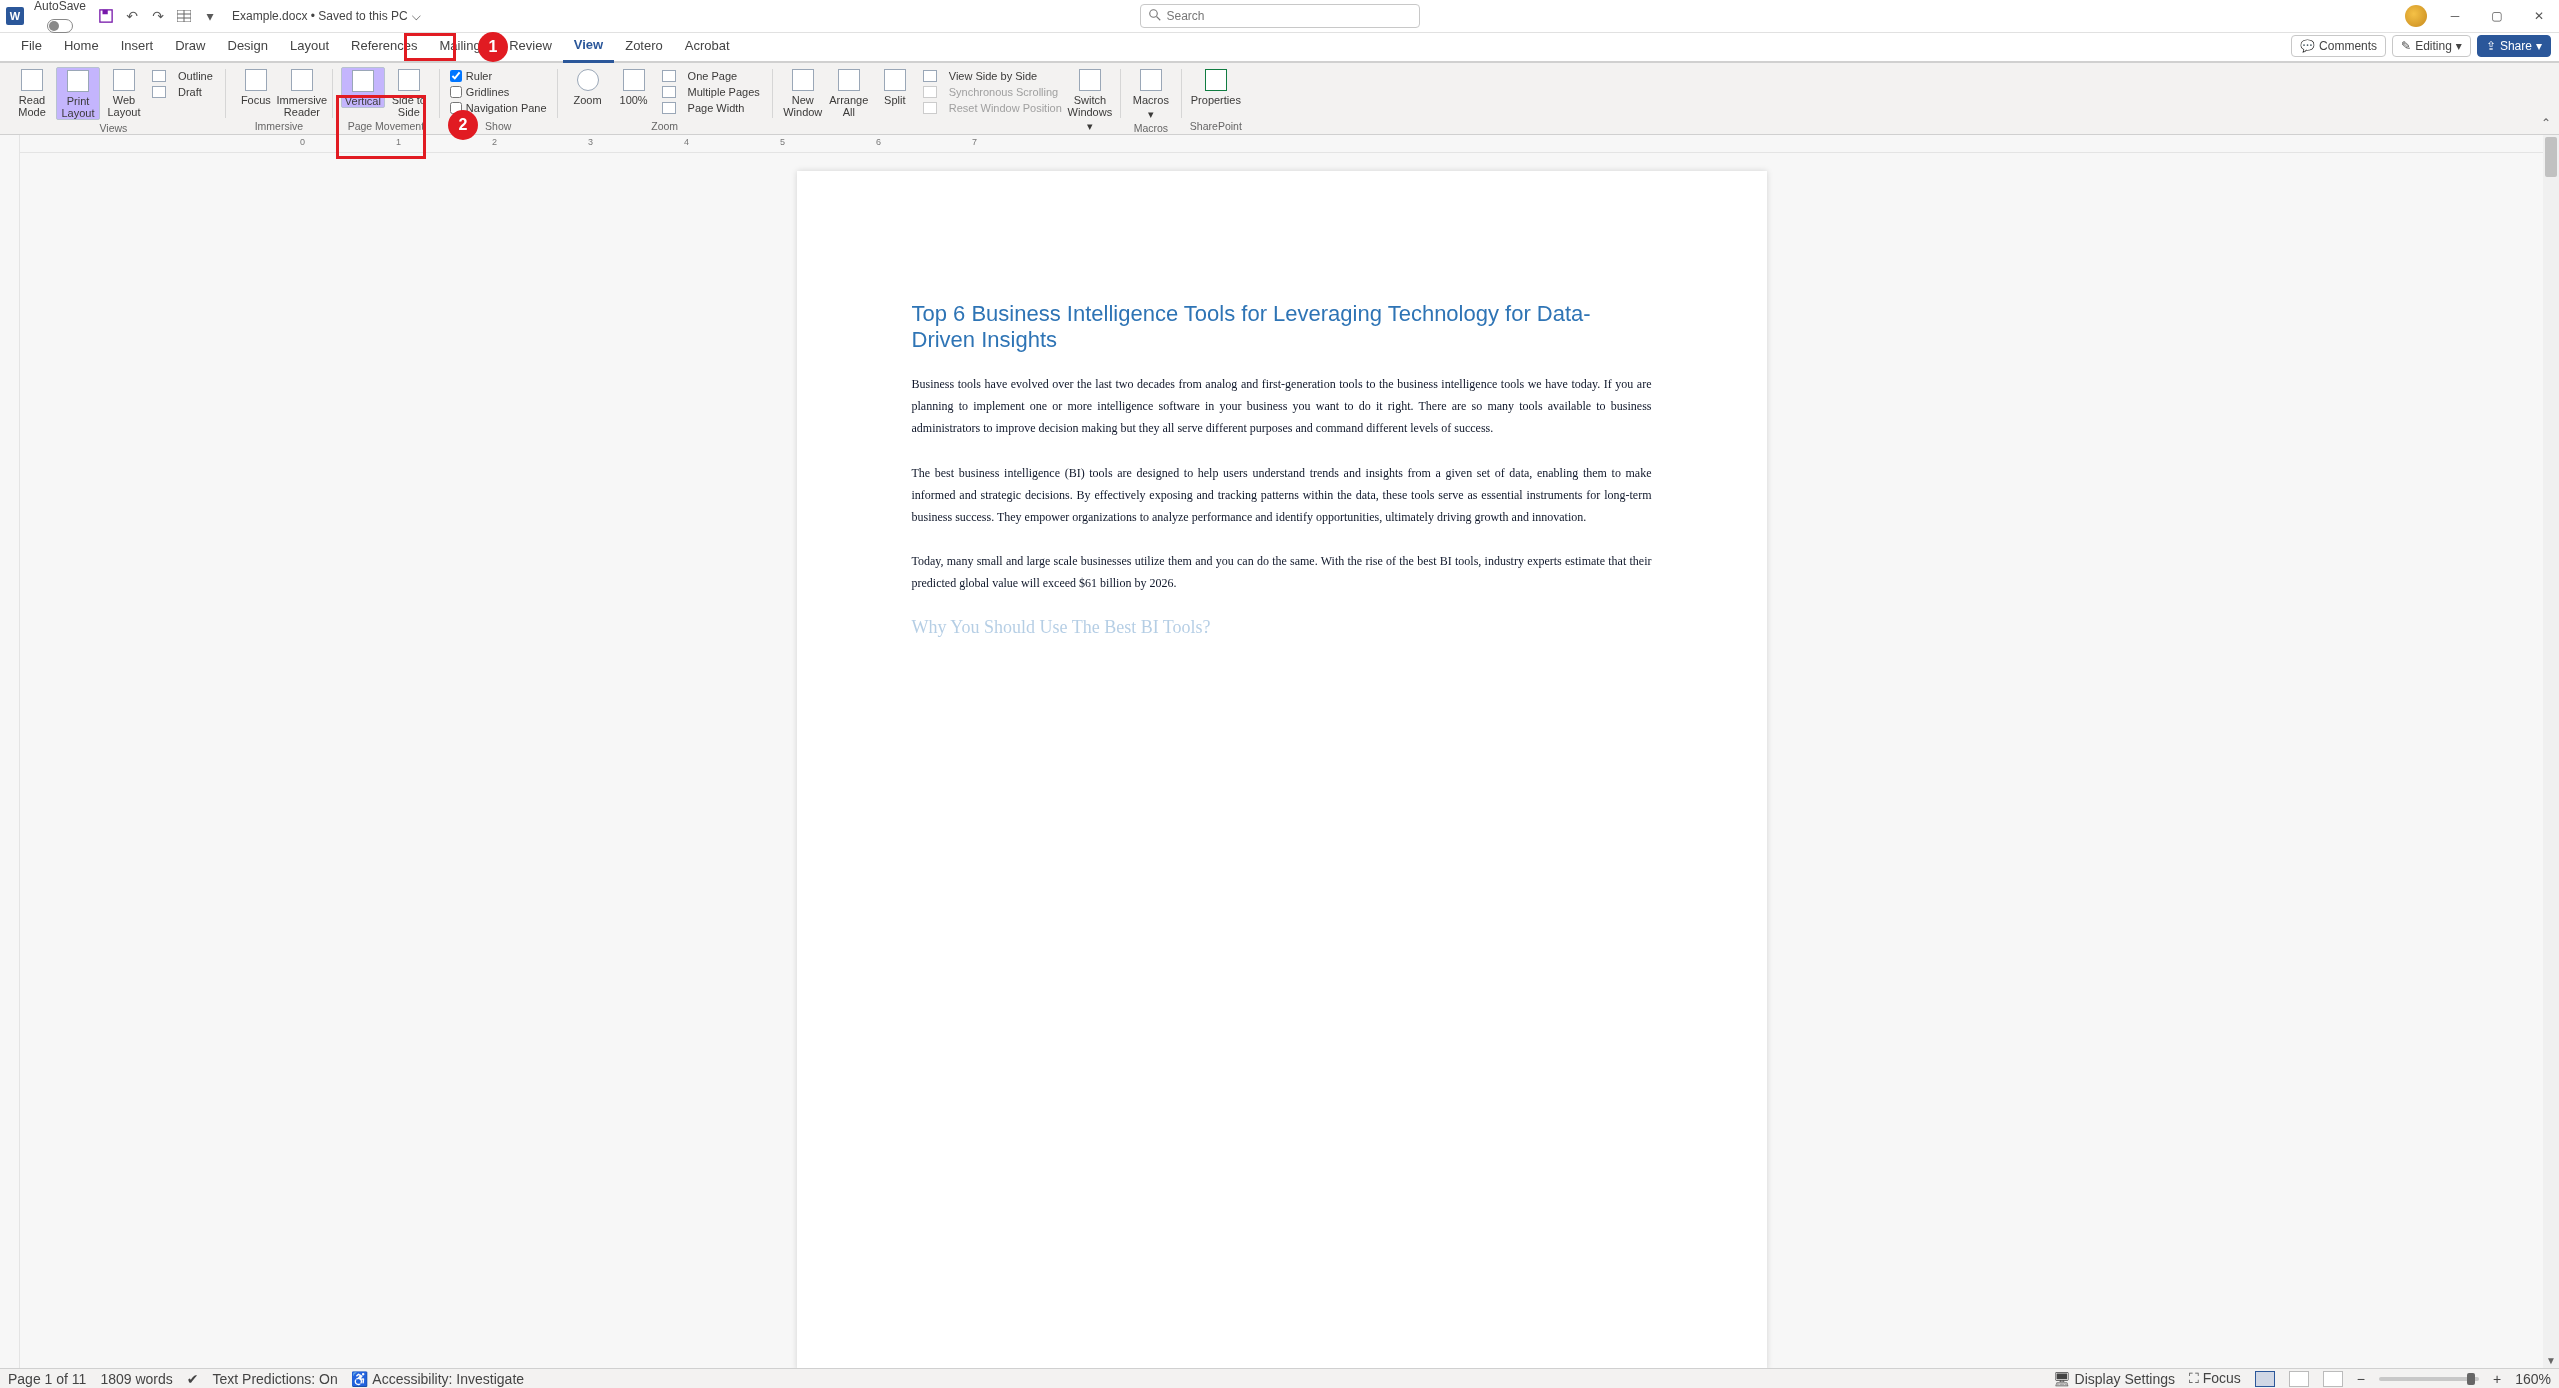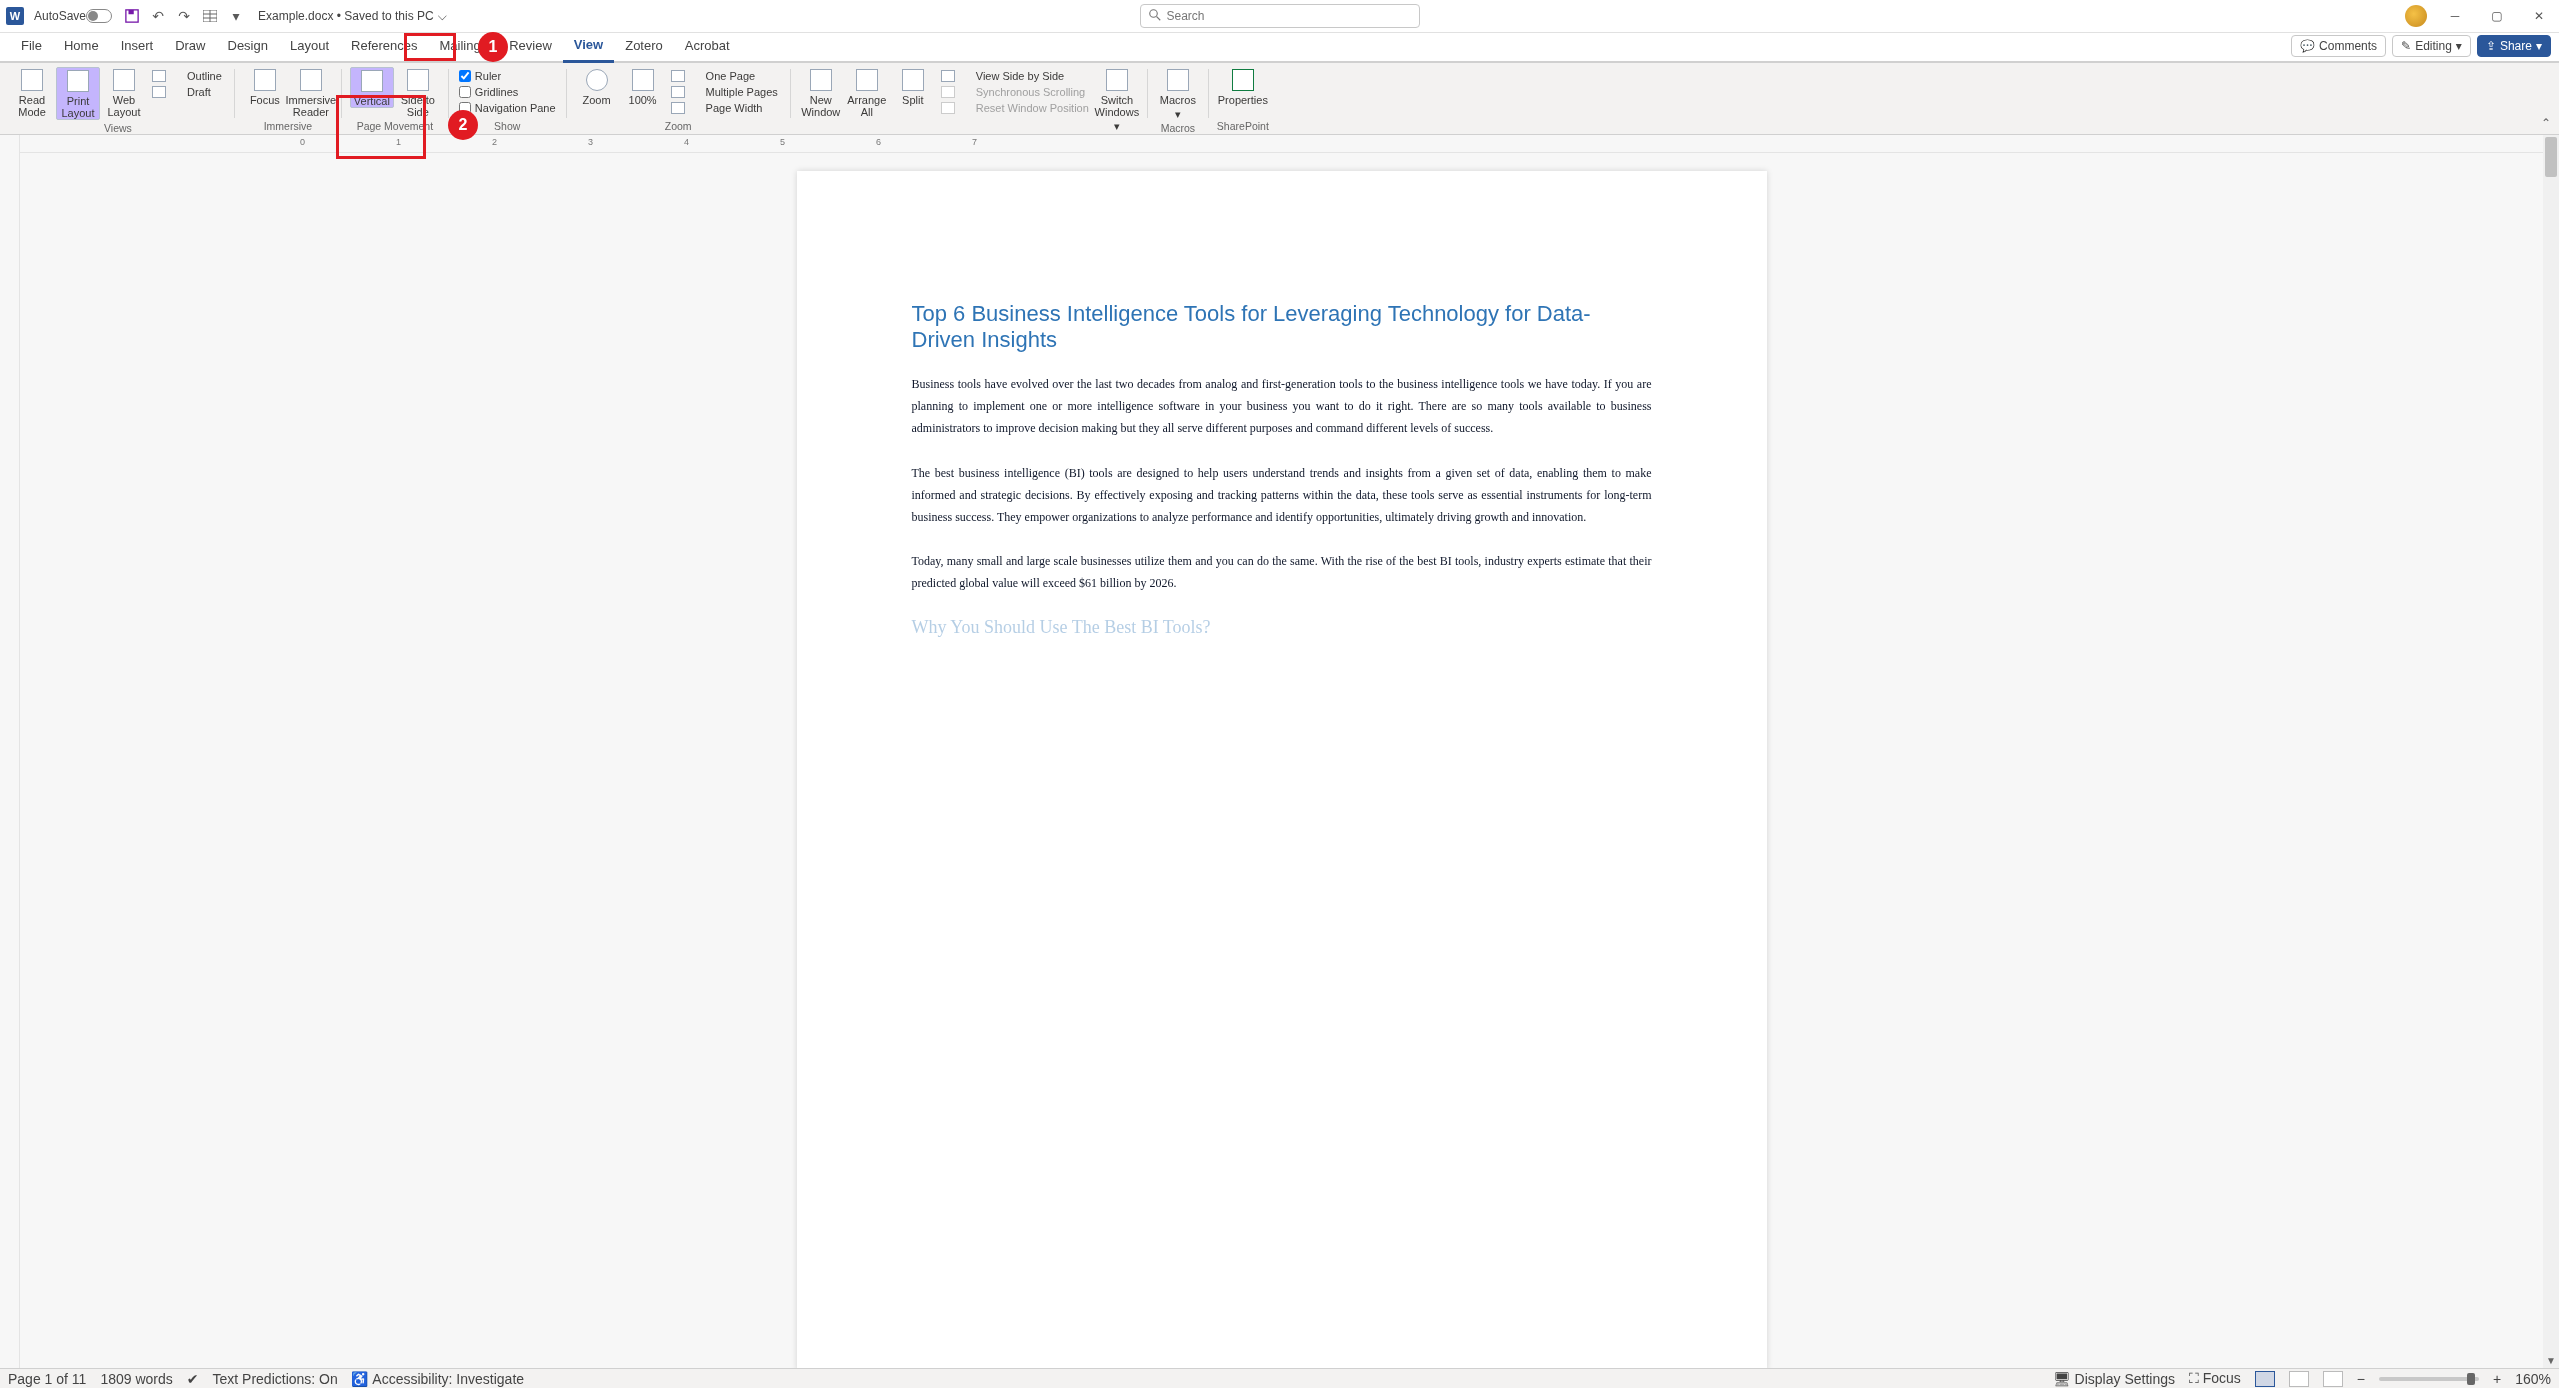--- a/index.html
+++ b/index.html
@@ -1,21 +1,21 @@
 <!DOCTYPE html>
 <html><head>
 <meta charset="utf-8">
 <style>
 * { margin: 0; padding: 0; box-sizing: border-box; font-family: "Segoe UI", Arial, sans-serif; }
 html, body { width: 100%; height: 100%; background: #fff; overflow: hidden; }
 
 
 .titlebar { height: 33px; background: #fff; display: flex; align-items: center; padding: 0 6px; font-size: 12px; color: #444; border-bottom: 1px solid #e1e1e1; }
 .titlebar .word-icon { width: 18px; height: 18px; background: #2b579a; color: #fff; font-weight: bold; font-size: 11px; display: flex; align-items: center; justify-content: center; border-radius: 2px; margin-right: 10px; }
-.titlebar .autosave { display: flex; align-items: center; margin-right: 12px; }
+.titlebar .autosave { display: flex; align-items: center; gap: 6px; margin-right: 12px; flex-direction: column; }
 .titlebar .toggle { width: 26px; height: 14px; border: 1px solid #888; border-radius: 7px; position: relative; }
 .titlebar .toggle::after { content: ""; position: absolute; width: 10px; height: 10px; background: #888; border-radius: 50%; top: 1px; left: 1px; }
 .titlebar .qat { display: flex; align-items: center; gap: 10px; margin-right: 14px; }
 .titlebar .qat-icon { width: 16px; height: 16px; display: flex; align-items: center; justify-content: center; color: #5a5a5a; font-size: 14px; }
 .titlebar .save-ic { color: #7719aa; }
 .titlebar .search { flex: 0 0 auto; margin-left: auto; margin-right: auto; position: absolute; left: 50%; transform: translateX(-50%); width: 280px; height: 24px; border: 1px solid #c8c8c8; border-radius: 4px; display: flex; align-items: center; padding: 0 8px; color: #777; gap: 6px; background: #fff; }
 .titlebar .right { margin-left: auto; display: flex; align-items: center; gap: 14px; }
 .titlebar .avatar { width: 22px; height: 22px; border-radius: 50%; background: radial-gradient(circle at 40% 40%, #f5c146, #c78a1e); }
 .titlebar .winbtn { width: 28px; height: 20px; display: flex; align-items: center; justify-content: center; color: #555; font-size: 12px; }
 
@@ -30,21 +30,21 @@
 
 .ribbon { height: 72px; background: #f3f2f1; border-bottom: 1px solid #d0d0d0; display: flex; padding: 2px 4px 0; font-size: 11px; color: #3b3a39; position: relative; }
 .group { display: flex; flex-direction: column; align-items: center; padding: 0 6px; }
 .group .body { flex: 1; display: flex; align-items: flex-start; gap: 2px; padding-top: 2px; }
 .group .label { font-size: 10.5px; color: #666; padding: 2px 0 2px; width: 100%; text-align: center; border-top: 0; }
 .sep { width: 1px; background: #d6d6d6; margin: 4px 2px 16px; }
 .bigbtn { display: flex; flex-direction: column; align-items: center; justify-content: flex-start; width: 44px; padding-top: 2px; gap: 2px; text-align: center; line-height: 1.1; }
 .bigbtn .ic { width: 22px; height: 22px; border: 1px solid #9aa7b7; background: #fff; margin-bottom: 1px; }
 .bigbtn.sel { background: #c4b5fd; border: 1px solid #b8c2d0; border-radius: 2px; }
 .smallrow { display: flex; flex-direction: column; gap: 2px; padding-top: 2px; }
-.smallbtn { display: flex; align-items: flex-start; gap: 21px; padding: 1px 4px; white-space: nowrap; }
+.smallbtn { display: flex; align-items: flex-start; gap: 12px; padding: 1px 4px; white-space: nowrap; }
 .smallbtn .ic { width: 14px; height: 12px; border: 1px solid #9aa7b7; background: #fff; }
 .chk { display: flex; align-items: center; gap: 4px; padding: 1px 2px; white-space: nowrap; }
 .chk input { width: 12px; height: 12px; }
 .disabled { color: #a0a0a0; }
 .ribbon .collapse { position: absolute; right: 8px; bottom: 4px; color: #666; font-size: 12px; }
 
 
 .callout-box { position: absolute; border: 3px solid #e11b22; pointer-events: none; z-index: 50; }
 .callout-num { position: absolute; width: 30px; height: 30px; background: #e11b22; color: #fff; font-weight: bold; font-size: 16px; border-radius: 50%; display: flex; align-items: center; justify-content: center; z-index: 60; pointer-events: none; }
 

